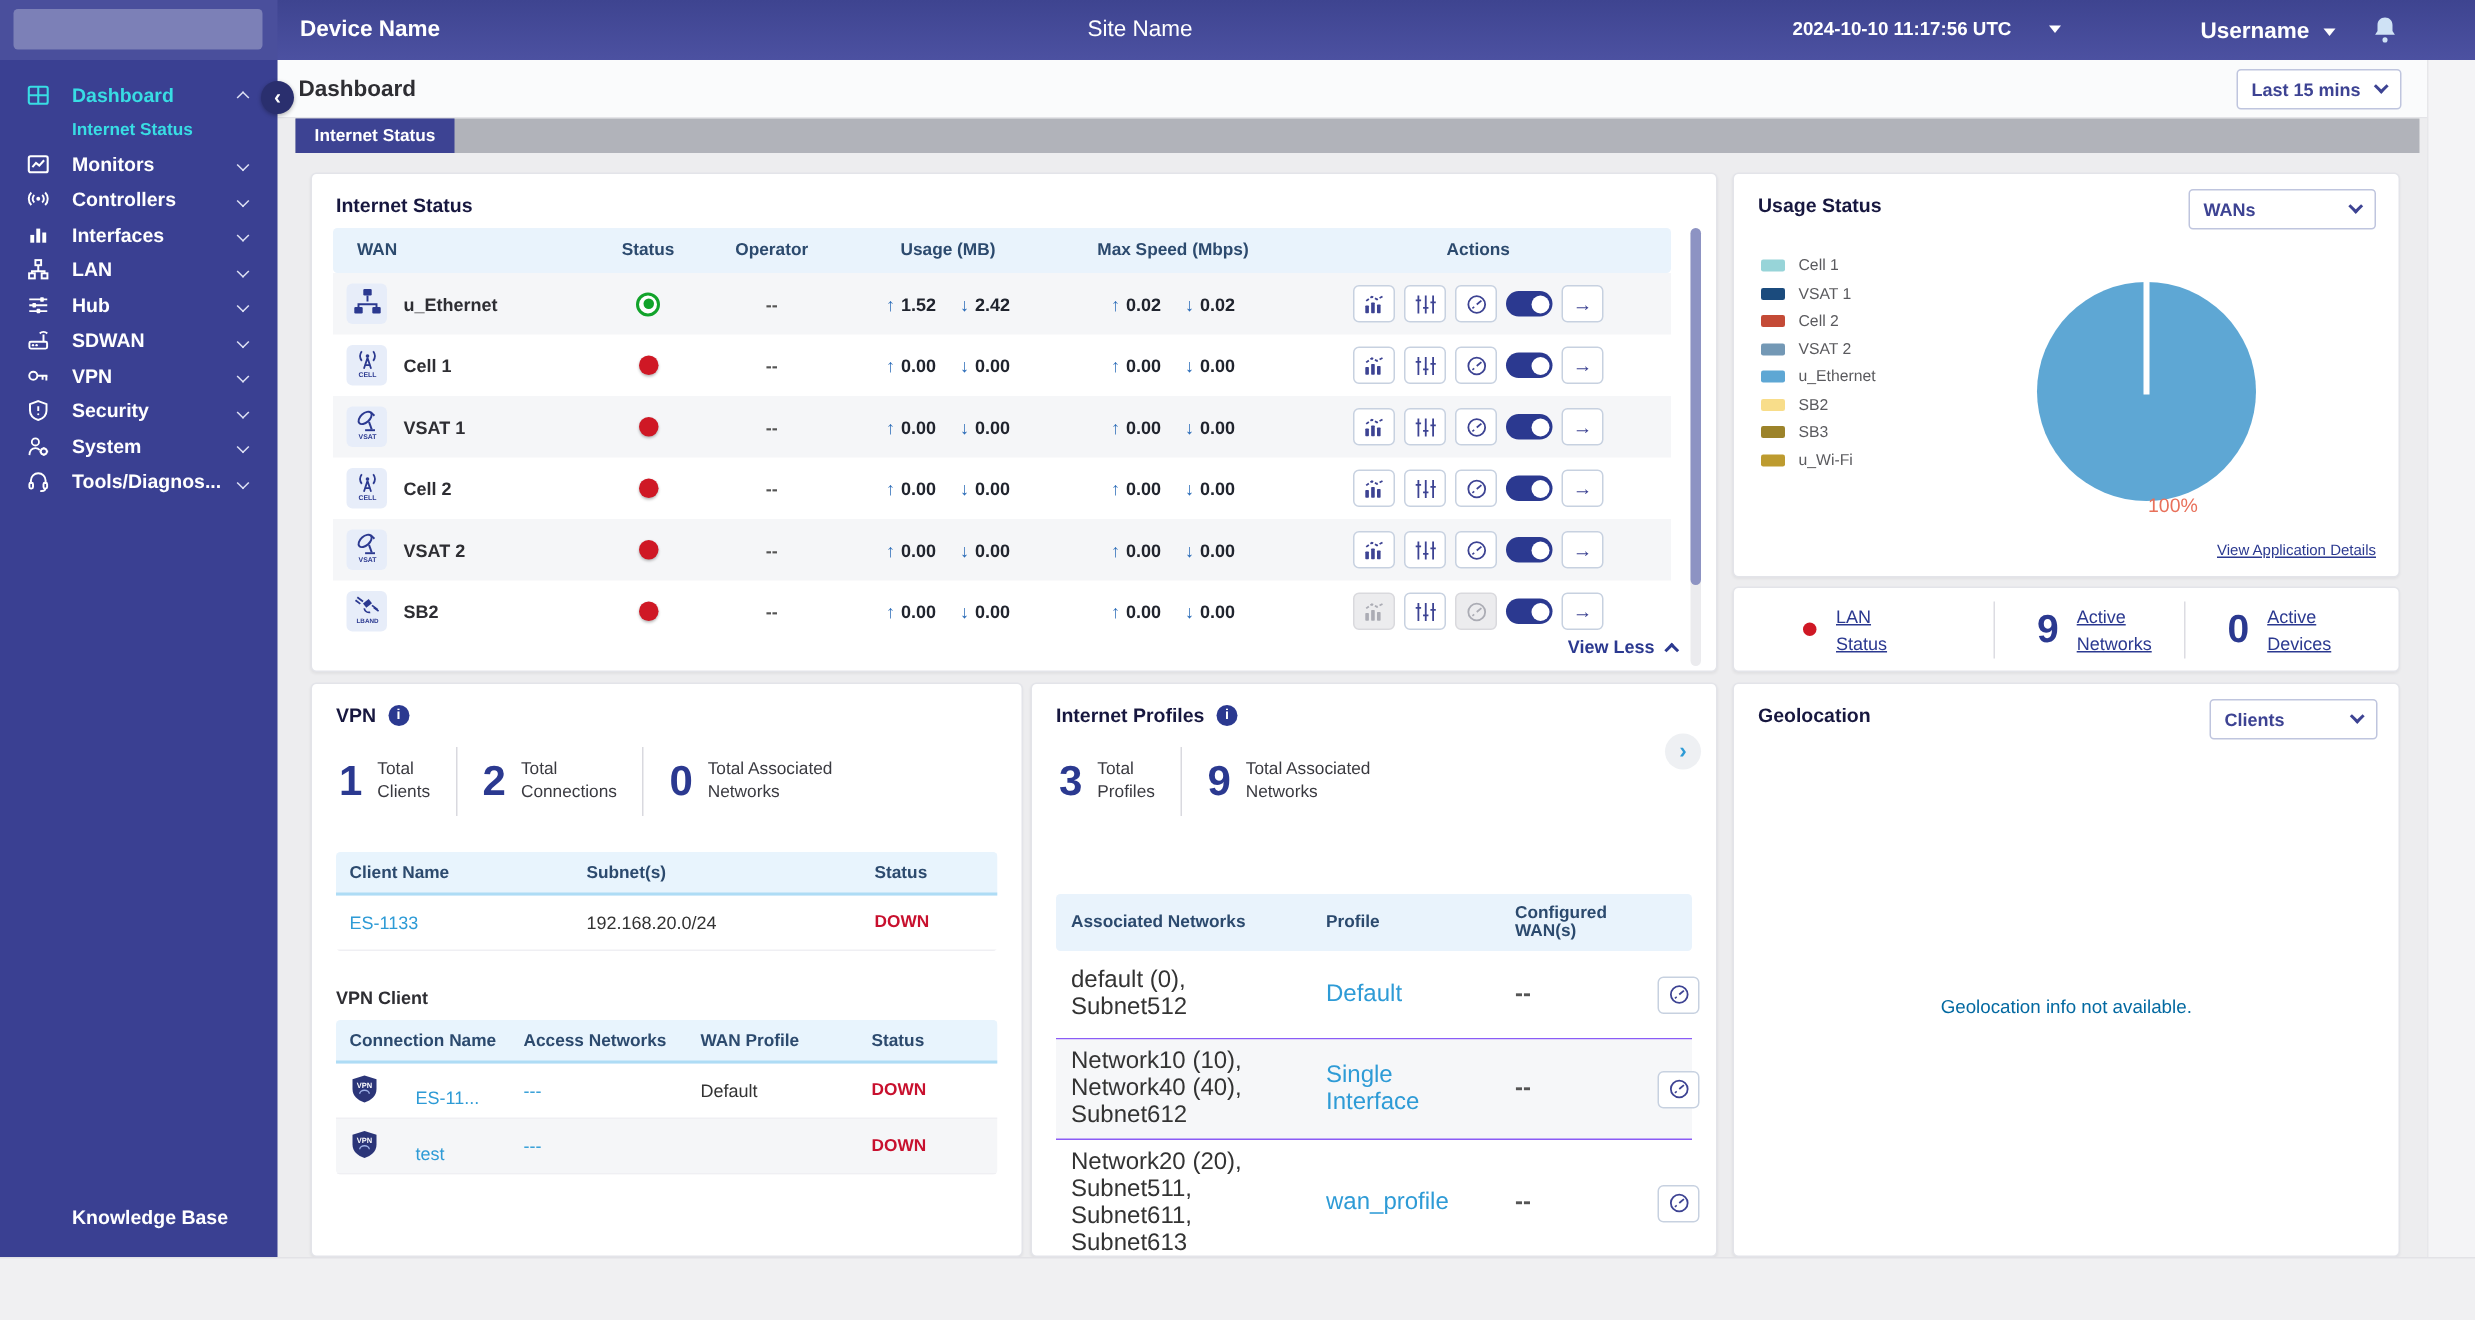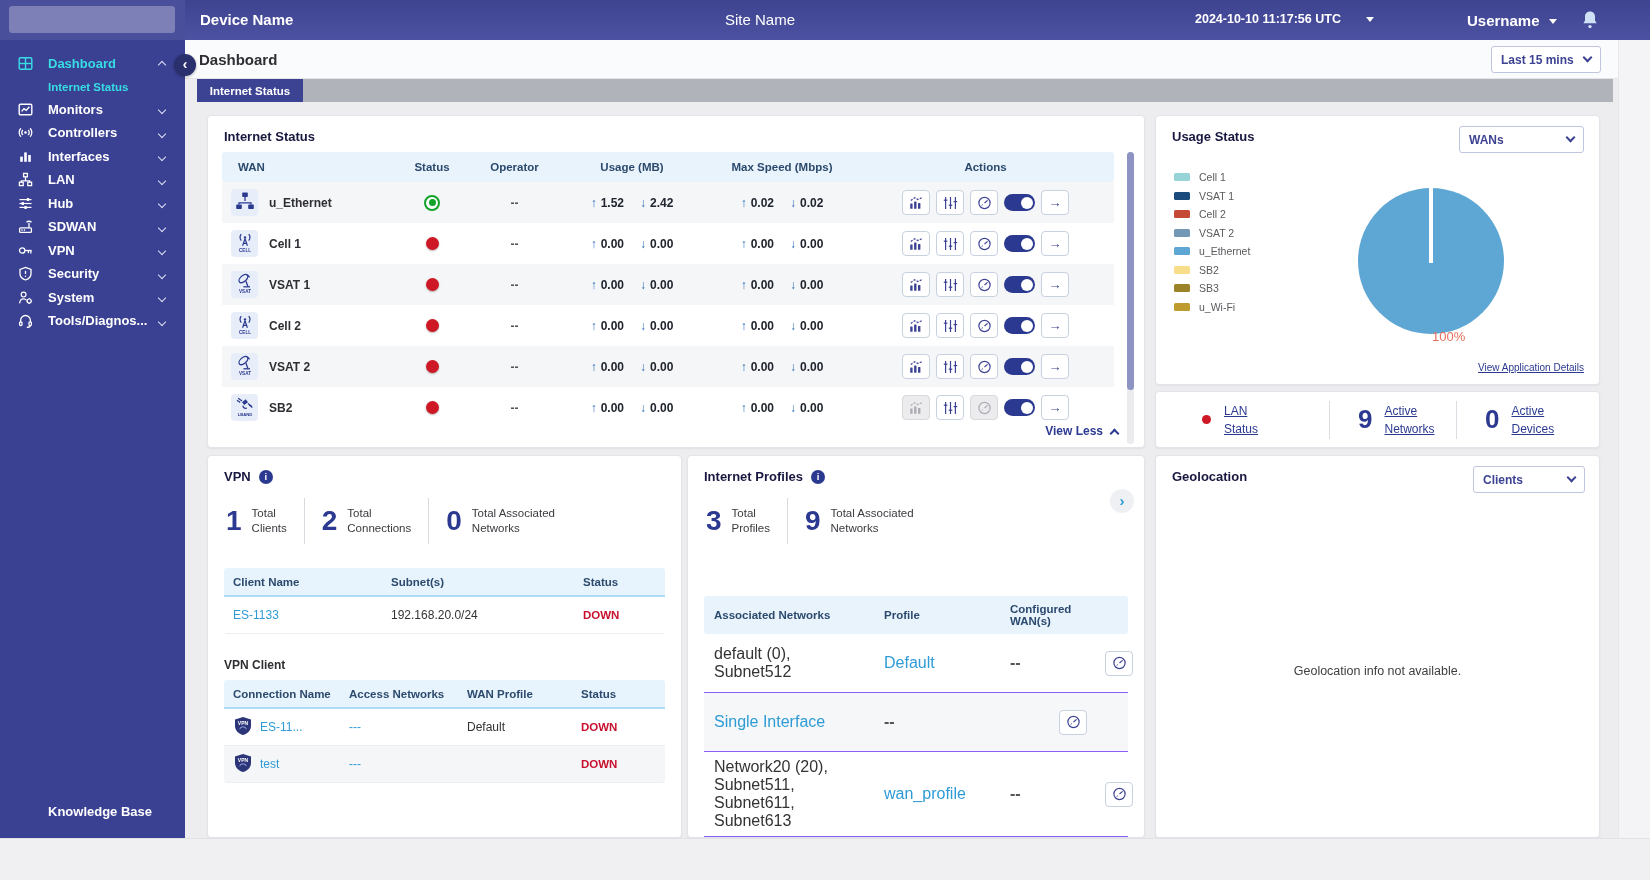--- a/index.html
+++ b/index.html
@@ -126,37 +126,37 @@
 .server-grid{grid-template-columns:158px 192px 1fr}
 .client-grid{grid-template-columns:116px 118px 114px 1fr}
 .mtr.mhead{height:29px;background:#e8f4fd;border-bottom:2px solid #aedcf5;color:#2c4a6e;font-weight:bold;font-size:11.5px}
 .mtr>div{padding-left:9px}
 .mtr.mrow{height:37px;font-size:12px;border-bottom:1px solid #efeff3}
 .server-rows .mtr:nth-child(2){background:#f5f6f8}
 .client-rows .mtr:nth-child(2){background:#f5f6f8}
 .client-title{margin-top:24px}
 .blue-link{color:#2e9bd6;cursor:pointer}
 .down-txt{color:#c8102e;font-weight:bold;font-size:11.5px}
-.conn-cell{display:flex;align-items:center;gap:7px}
+.conn-cell{display:flex;align-items:flex-end;gap:24px}
 
 
 .circle-btn{position:absolute;right:10px;top:33px;width:24px;height:24px;border-radius:50%;background:#eef0f3;color:#2e9bd6;font-size:15px;font-weight:bold;display:flex;align-items:center;justify-content:center;cursor:pointer}
 .circle-btn span{margin-top:-2px}
 .prof-table{position:absolute;left:16px;right:16px;top:140px}
 .ptr{display:grid;grid-template-columns:170px 126px 95px 1fr;align-items:center}
 .ptr.phead{min-height:38px;background:#e9f3fc;border-radius:3px;color:#2c4a6e;font-weight:bold;font-size:11.5px}
 .ptr>div{padding:6px 8px 6px 10px}
 .ptr.prow{min-height:59px;font-size:16px;border-bottom:1px solid #8b5cf6}
 .prof-rows .ptr:nth-child(even){background:#f6f7f9}
 .pact{display:flex;justify-content:flex-end;padding-right:6px}
 .wans-val{color:#555;font-weight:bold}
 
 
 .geo-select{position:absolute;right:14px;top:10px;width:112px}
-.geo-msg{position:absolute;left:0;right:0;top:208px;text-align:center;color:#404040;font-size:12.5px}
+.geo-msg{position:absolute;left:0;right:0;top:208px;text-align:center;color:#0369a1;font-size:12.5px}
 </style>
 </head>
 <body>
 
 <div class="app">
 
   <div class="topbar">
     <div class="logo-area">
       <div class="logo-box"></div>
     </div>
@@ -940,20 +940,21 @@
                 <svg width="15" height="14" viewBox="0 0 15 14" fill="none" stroke="currentColor" stroke-width="1.2">
                   <circle cx="7.5" cy="7" r="5.6"></circle>
                   <line x1="7.5" y1="7" x2="10.6" y2="4.4"></line>
                   <line x1="4.6" y1="9.6" x2="5.8" y2="8.6" stroke-width="1"></line>
                 </svg>
               </span>
             </div>
           </div>
 
           <div class="ptr prow">
+            <div>Network10 (10), Network40 (40), Subnet612</div>
             <div><a class="blue-link">Single Interface</a></div>
             <div class="wans-val">--</div>
             <div class="pact">
               <span class="abtn">
                 <svg width="15" height="14" viewBox="0 0 15 14" fill="none" stroke="currentColor" stroke-width="1.2">
                   <circle cx="7.5" cy="7" r="5.6"></circle>
                   <line x1="7.5" y1="7" x2="10.6" y2="4.4"></line>
                   <line x1="4.6" y1="9.6" x2="5.8" y2="8.6" stroke-width="1"></line>
                 </svg>
               </span>

